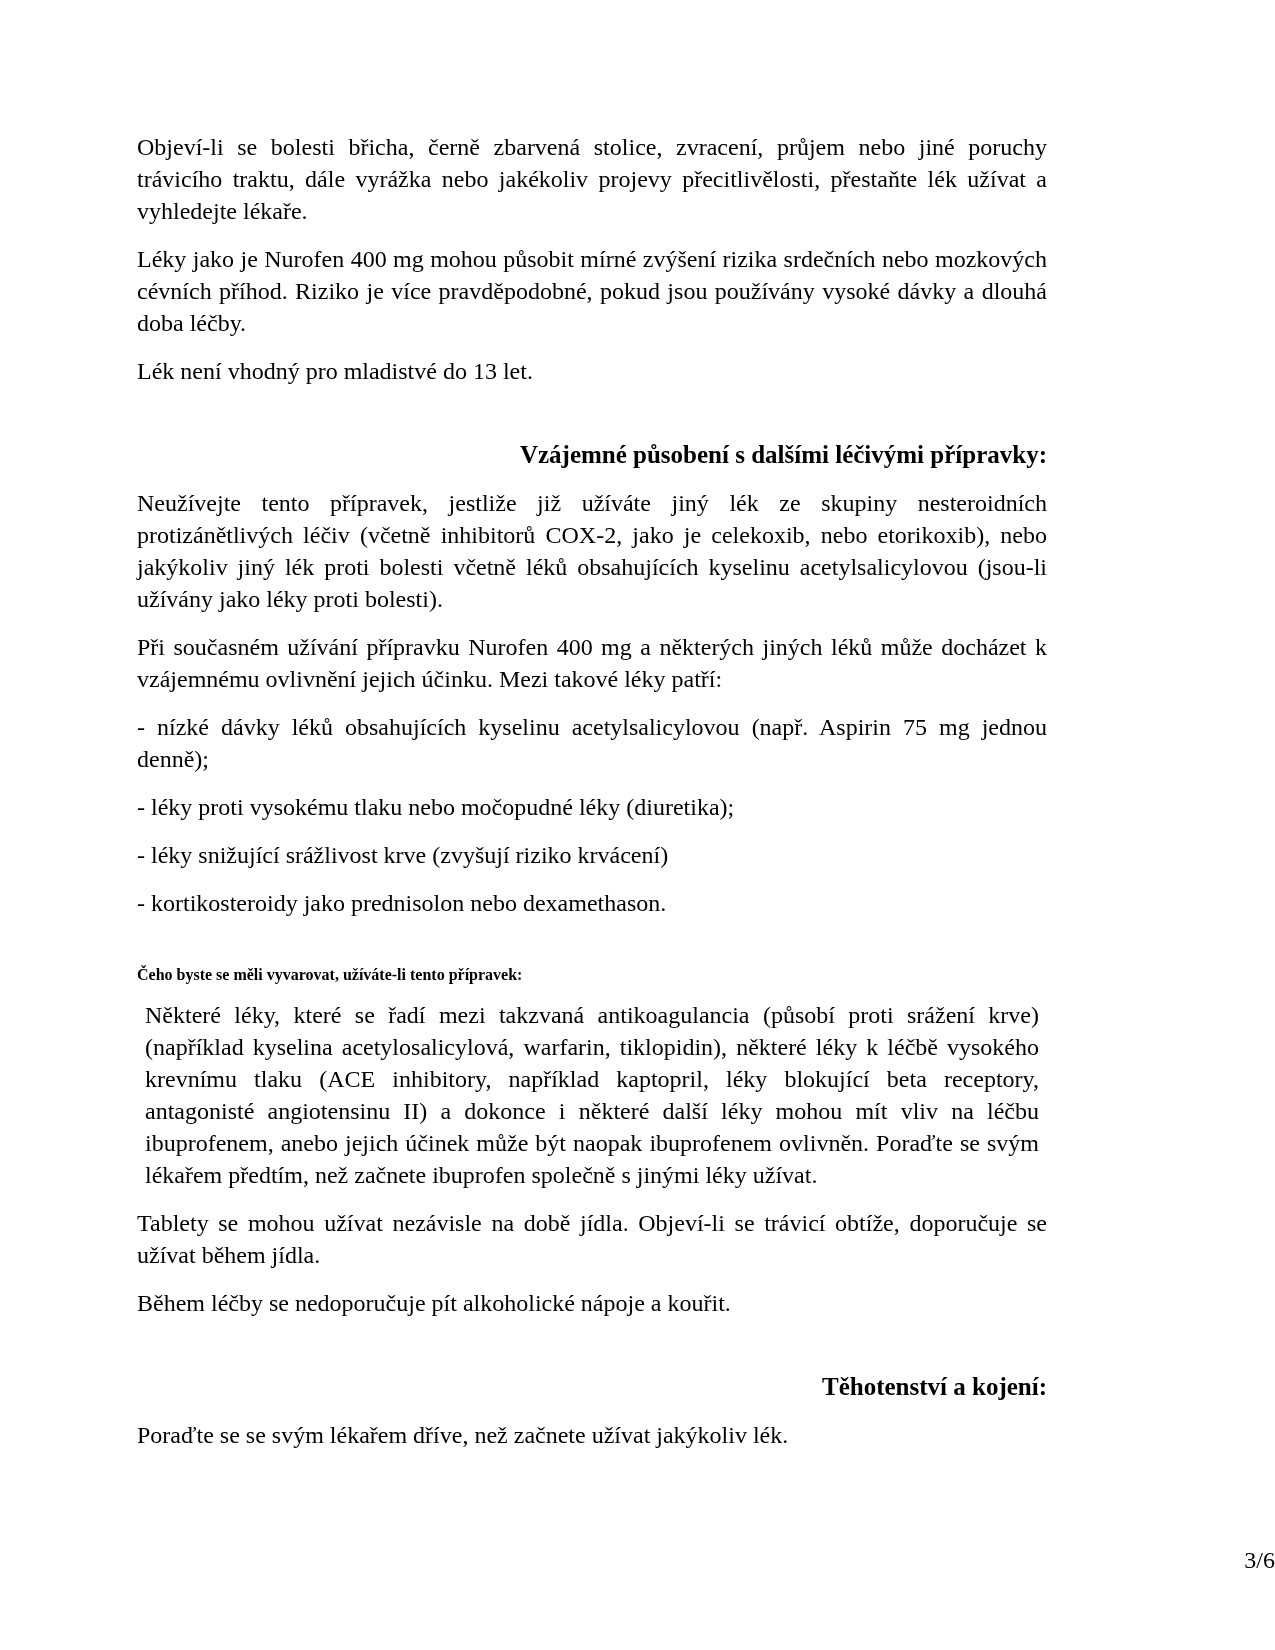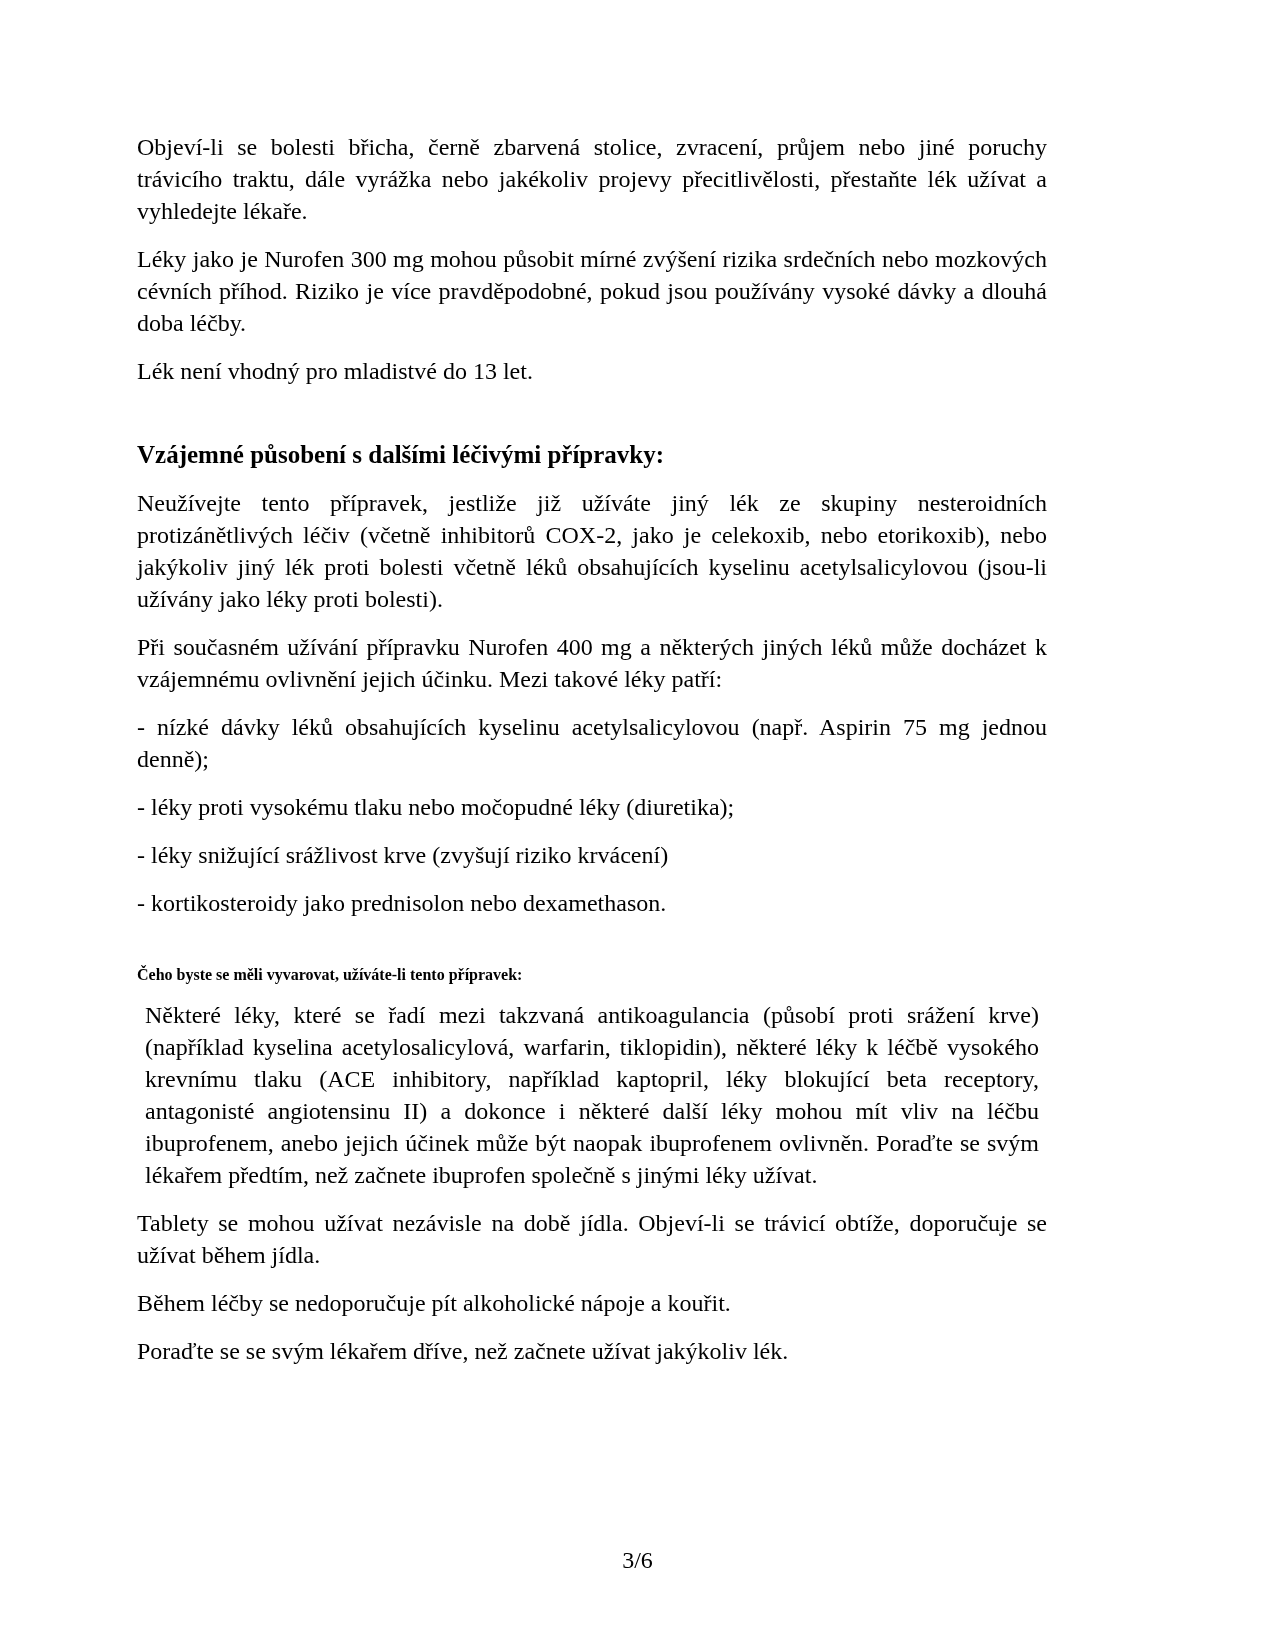--- a/index.html
+++ b/index.html
@@ -24,66 +24,68 @@
     font-size: 24px;
     line-height: 32px;
     text-align: justify;
     margin: 0 0 16px 0;
   }
   h2.section-heading {
     font-size: 25px;
     line-height: 32px;
     font-weight: bold;
     margin: 52px 0 16px 0;
+    text-align: right;
   }
   .sub-block {
     margin: 40px 0 16px 0;
   }
   h3.sub-heading {
     font-size: 16px;
     line-height: 32px;
     font-weight: bold;
     margin: 0;
   }
   .sub-block p.body {
     margin: 8px;
   }
   .footer {
     position: absolute;
     top: 1544px;
     left: 0;
     width: 1275px;
-    text-align: center;
+    text-align: right;
     font-size: 24px;
     line-height: 32px;
   }
 </style>
 </head>
 <body>
 
 <div class="page">
 
   <p class="body">Objeví-li se bolesti břicha, černě zbarvená stolice, zvracení, průjem nebo jiné poruchy trávicího traktu, dále vyrážka nebo jakékoliv projevy přecitlivělosti, přestaňte lék užívat a vyhledejte lékaře.</p>
-  <p class="body">Léky jako je Nurofen 300 mg mohou působit mírné zvýšení rizika srdečních nebo mozkových cévních příhod. Riziko je více pravděpodobné, pokud jsou používány vysoké dávky a dlouhá doba léčby.</p>
+  <p class="body">Léky jako je Nurofen 400 mg mohou působit mírné zvýšení rizika srdečních nebo mozkových cévních příhod. Riziko je více pravděpodobné, pokud jsou používány vysoké dávky a dlouhá doba léčby.</p>
   <p class="body">Lék není vhodný pro mladistvé do 13 let.</p>
 
   <h2 class="section-heading">Vzájemné působení s dalšími léčivými přípravky:</h2>
   <p class="body">Neužívejte tento přípravek, jestliže již užíváte jiný lék ze skupiny nesteroidních protizánětlivých léčiv (včetně inhibitorů COX-2, jako je celekoxib, nebo etorikoxib), nebo jakýkoliv jiný lék proti bolesti včetně léků obsahujících kyselinu acetylsalicylovou (jsou-li užívány jako léky proti bolesti).</p>
   <p class="body">Při současném užívání přípravku Nurofen 400 mg a některých jiných léků může docházet k vzájemnému ovlivnění jejich účinku. Mezi takové léky patří:</p>
 
   <p class="body">- nízké dávky léků obsahujících kyselinu acetylsalicylovou (např. Aspirin 75 mg jednou denně);</p>
   <p class="body">- léky proti vysokému tlaku nebo močopudné léky (diuretika);</p>
   <p class="body">- léky snižující srážlivost krve (zvyšují riziko krvácení)</p>
   <p class="body">- kortikosteroidy jako prednisolon nebo dexamethason.</p>
 
   <div class="sub-block">
     <h3 class="sub-heading">Čeho byste se měli vyvarovat, užíváte-li tento přípravek:</h3>
     <p class="body">Některé léky, které se řadí mezi takzvaná antikoagulancia (působí proti srážení krve) (například kyselina acetylosalicylová, warfarin, tiklopidin), některé léky k léčbě vysokého krevnímu tlaku (ACE inhibitory, například kaptopril, léky blokující beta receptory, antagonisté angiotensinu II) a dokonce i některé další léky mohou mít vliv na léčbu ibuprofenem, anebo jejich účinek může být naopak ibuprofenem ovlivněn. Poraďte se svým lékařem předtím, než začnete ibuprofen společně s jinými léky užívat.</p>
   </div>
 
   <p class="body">Tablety se mohou užívat nezávisle na době jídla. Objeví-li se trávicí obtíže, doporučuje se užívat během jídla.</p>
   <p class="body">Během léčby se nedoporučuje pít alkoholické nápoje a kouřit.</p>
 
+  <h2 class="section-heading">Těhotenství a kojení:</h2>
   <p class="body">Poraďte se se svým lékařem dříve, než začnete užívat jakýkoliv lék.</p>
 
 </div>
 
 <div class="footer">3/6</div>
 
 </body></html>

